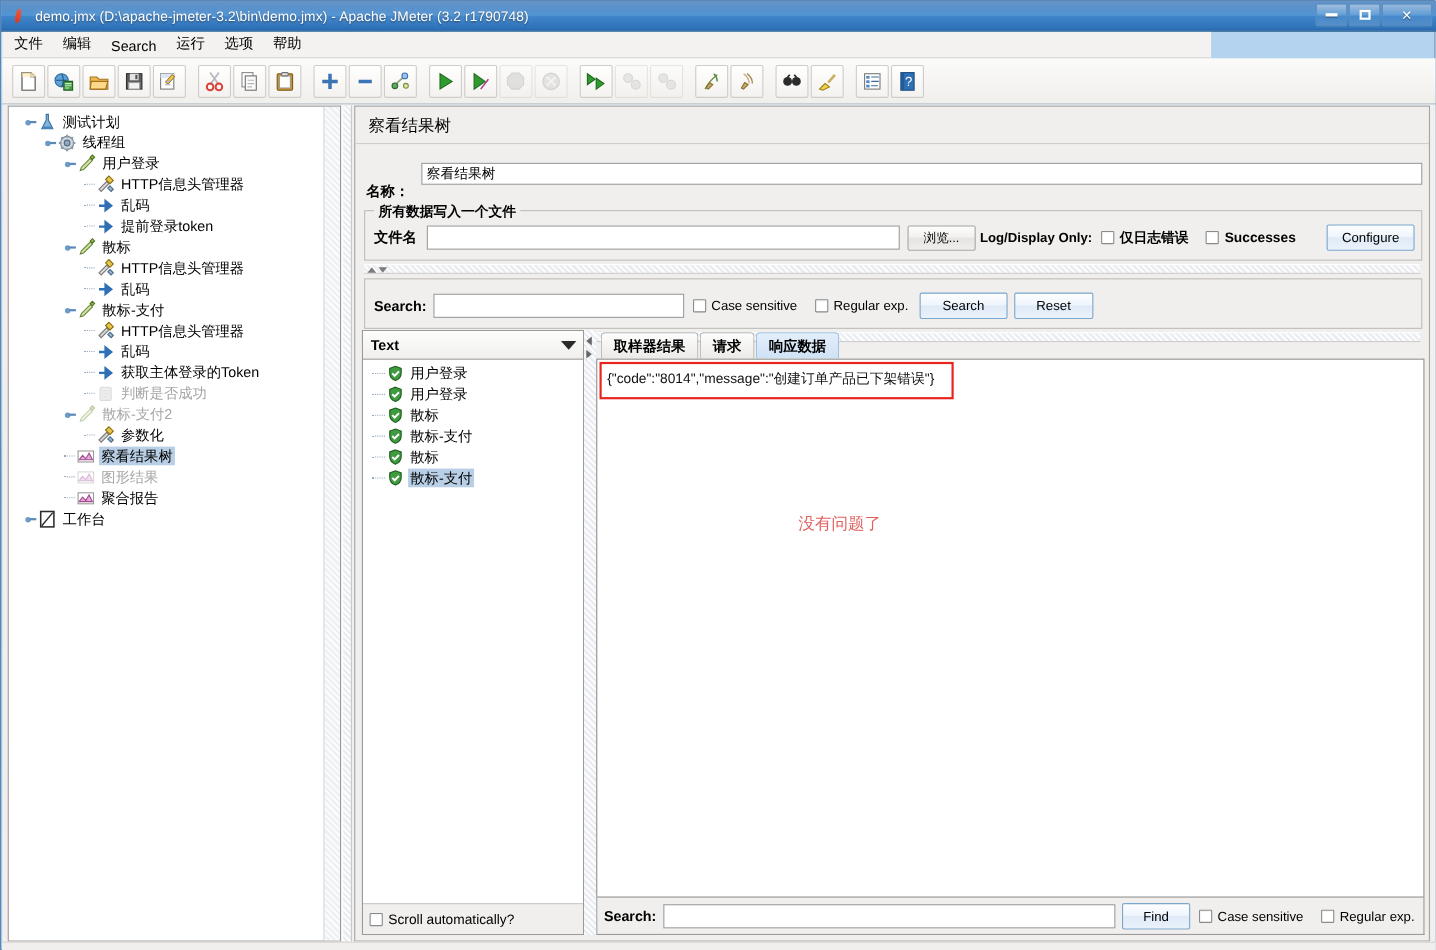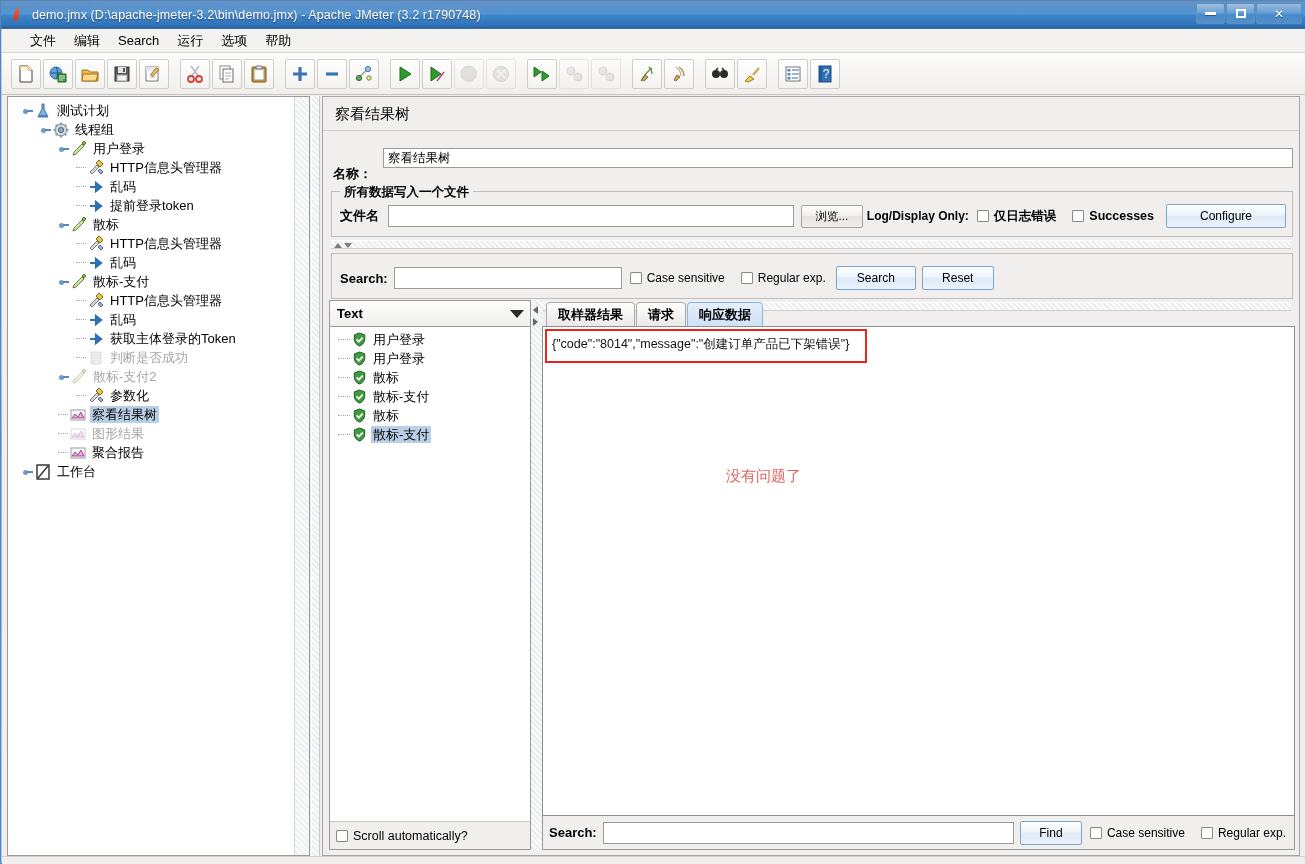--- a/index.html
+++ b/index.html
@@ -59,23 +59,23 @@
   }
   .win-btn .glyph {
     color: #fff; font-size: 12px; line-height: 1;
     text-shadow: 0 1px 1px rgba(0,0,0,.5);
   }
   .win-btn .bar { width: 11px; height: 3px; background: #fff; box-shadow: 0 1px 1px rgba(0,0,0,.4); }
   .win-btn .sq { width: 10px; height: 9px; border: 2px solid #fff; }
 
   
   #menubar {
-    position: absolute; left: 1px; top: 28px; width: 1303px; height: 24px;
+    position: absolute; left: 1px; top: 28px; width: 1099px; height: 24px;
     background: #f3f2f0;
-    display: flex; align-items: center; padding-left: 19px;
+    display: flex; align-items: flex-end; padding-left: 2px;
     border-bottom: 1px solid #d8d6d2;
   }
   .menu-item {
     padding: 3px 9px; font-size: 13px; color: #000; cursor: default; white-space: nowrap;
   }
 
   
   #toolbar {
     position: absolute; left: 1px; top: 52px; width: 1303px; height: 42px;
     background: linear-gradient(to bottom, #fbfbfa, #f1efec);
@@ -758,21 +758,21 @@
           <button class="jbtn small" style="margin-left:7px;width:62px">浏览...</button>
           <div style="font-size:12px;font-weight:bold;margin-left:4px;white-space:nowrap">Log/Display Only:</div>
           <label class="cbox">
             <span class="box"></span>
             <span class="ctext cn">仅日志错误</span>
           </label>
           <label class="cbox">
             <span class="box"></span>
             <span class="ctext" style="font-weight:bold;font-size:12.5px">Successes</span>
           </label>
-          <button class="jbtn blue" style="margin-left:4px;width:120px">Configure</button>
+          <button class="jbtn blue" style="margin-left:20px;width:80px">Configure</button>
         </div>
       </div>
 
       <div class="mini-split">
         <div class="arrows">
             <span class="arr up"></span>
             <span class="arr dn"></span>
           </div>
       </div>
 

